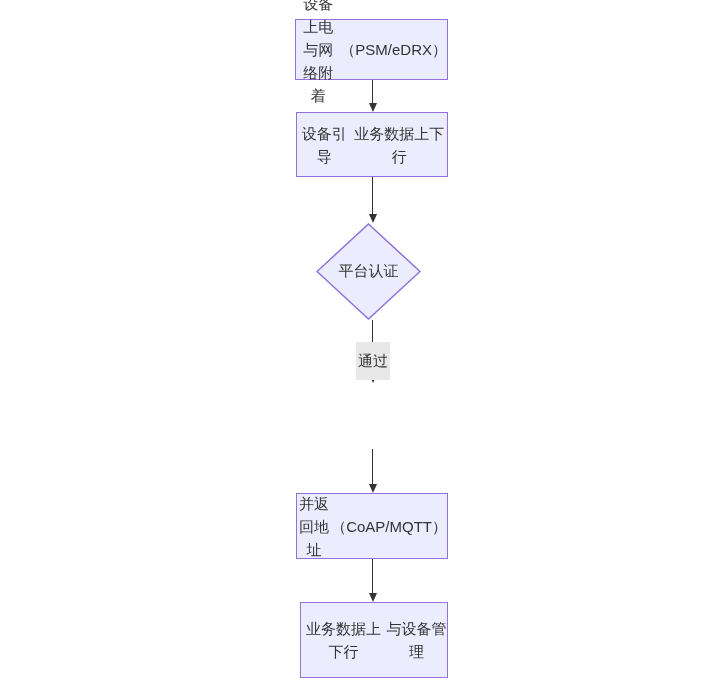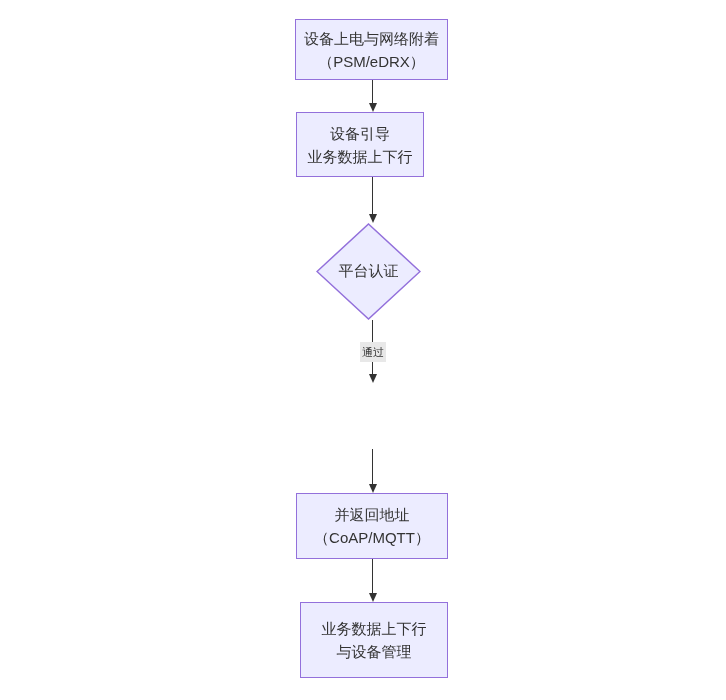--- a/index.html
+++ b/index.html
@@ -21,21 +21,20 @@
     width:726px;
     height:700px;
     background:var(--canvas-bg);
     overflow:hidden;
   }
   .node.rect{
     position:absolute;
     background:var(--node-fill);
     border:1.5px solid var(--node-border);
     display:flex;
-    flex-direction:column;
     align-items:center;
     justify-content:center;
     text-align:center;
     font-size:15px;
     line-height:23px;
     color:var(--text-color);
   }
   .arrow{
     position:absolute;
     left:368px;
@@ -73,43 +72,43 @@
     align-items:center;
     justify-content:center;
     font-size:15px;
     color:var(--text-color);
   }
   .edge-label{
     position:absolute;
     left:373px;top:342px;
     transform:translateX(-50%);
     background:var(--edge-label-bg);
-    padding:0 2px;
-    font-size:11px;
+    padding:9px 2px;
+    font-size:15px;
     line-height:20px;
     color:var(--text-color);
     z-index:2;
   }
 </style>
 </head>
 <body>
 
 <div class="canvas">
 
   <div class="node rect" style="left:295px;top:19px;width:153px;height:61px">
     <span>设备上电与网络附着</span>
     <span>（PSM/eDRX）</span>
   </div>
 
   <div class="arrow" style="top:80px;height:32px">
     <div class="line"></div>
     <div class="head"></div>
   </div>
 
-  <div class="node rect" style="left:296px;top:112px;width:128px;height:65px">
+  <div class="node rect" style="left:296px;top:112px;width:152px;height:65px">
     <span>设备引导</span>
     <span>业务数据上下行</span>
   </div>
 
   <div class="arrow" style="top:177px;height:46px">
     <div class="line"></div>
     <div class="head"></div>
   </div>
 
   <div class="diamond-wrap">

